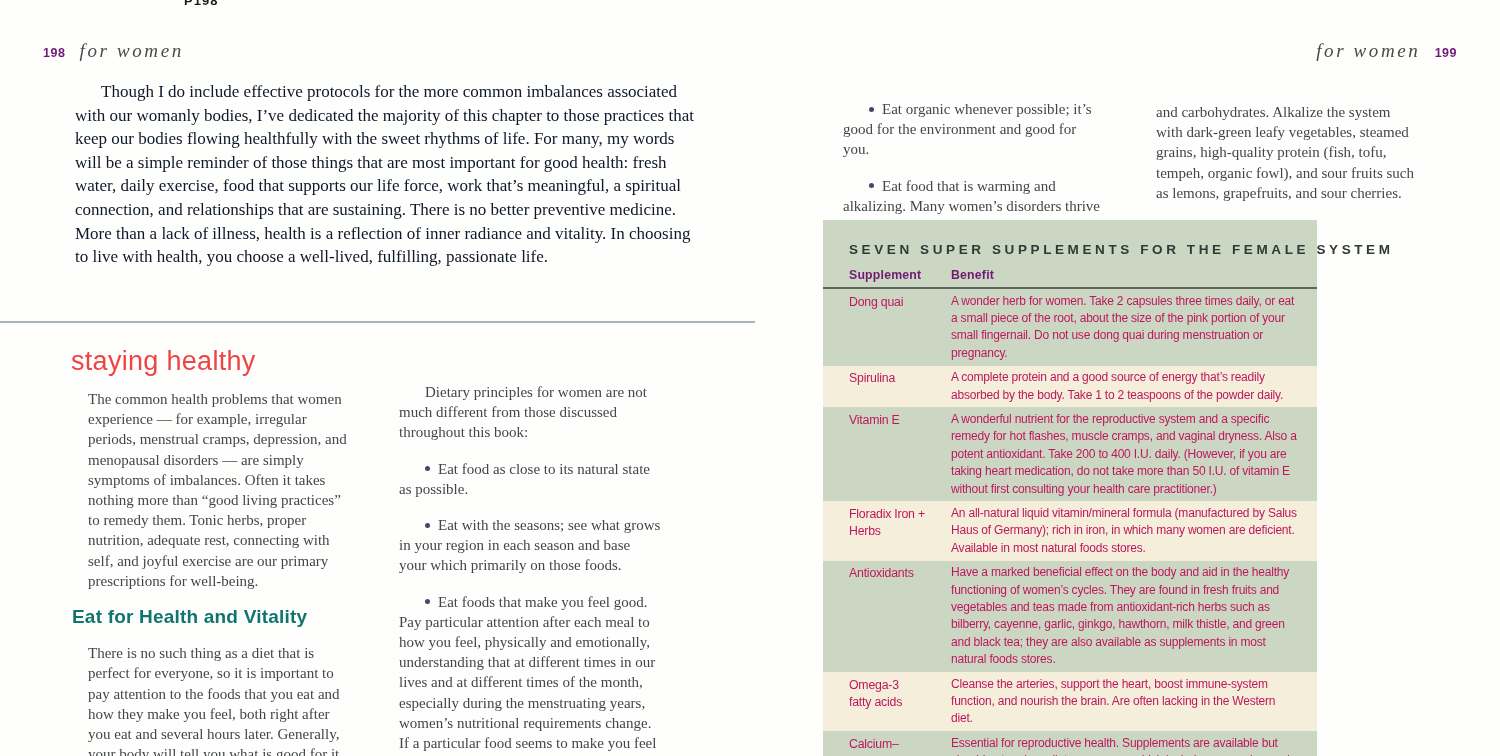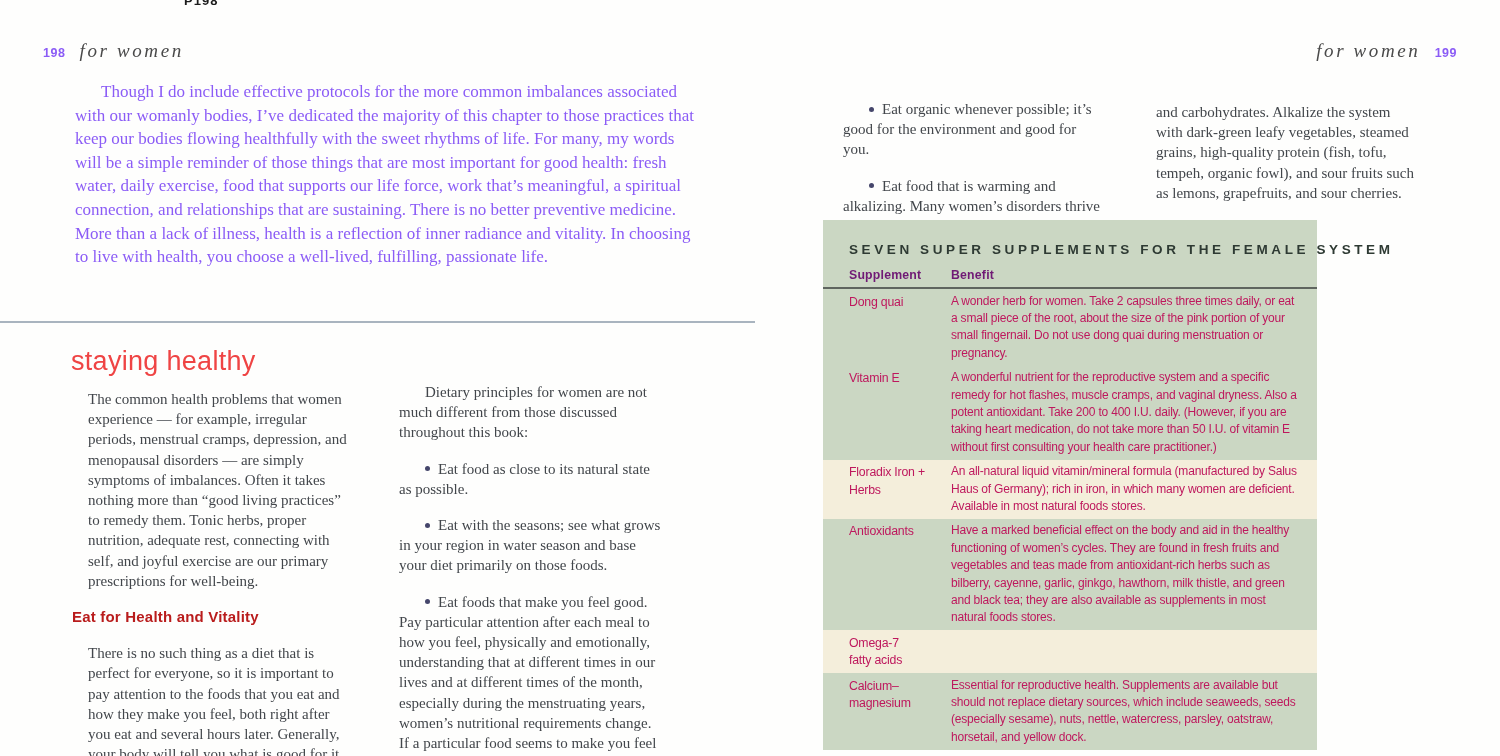--- a/index.html
+++ b/index.html
@@ -15,45 +15,45 @@
   .crop-label{
     position:absolute;left:184px;top:-7px;
     font-family:"Liberation Sans",sans-serif;font-size:13px;font-weight:600;
     letter-spacing:1px;color:#1c1c1c;
   }
 
   
   .running-head{position:absolute;top:40px;font-size:13px;color:#454545;white-space:nowrap;}
   .rh-left{left:43px;}
   .rh-right{right:43px;text-align:right;}
-  .page-num{font-family:"Liberation Sans",sans-serif;font-size:12.5px;font-weight:700;color:#8b5cf6;letter-spacing:0.5px;}
+  .page-num{font-family:"Liberation Sans",sans-serif;font-size:12.5px;font-weight:700;color:#701a75;letter-spacing:0.5px;}
   .rh-italic{font-style:italic;letter-spacing:2.6px;font-size:19px;color:#4a4a4a;}
   .rh-left .rh-italic{margin-left:11px;}
   .rh-right .rh-italic{margin-right:11px;}
 
   
   .intro{
     position:absolute;left:75px;top:80px;width:620px;margin:0;
-    font-size:17px;line-height:23.6px;color:#8b5cf6;text-indent:26px;
+    font-size:17px;line-height:23.6px;color:#0f172a;text-indent:26px;
   }
   .divider{position:absolute;left:0;top:321px;width:755px;height:2px;background:#a9b4bf;}
   .section-heading{
     position:absolute;left:71px;top:346px;margin:0;
     font-family:"Liberation Sans",sans-serif;font-weight:400;
     font-size:27px;color:#ef4444;letter-spacing:0.3px;
   }
   .col{position:absolute;font-size:15px;line-height:20.2px;color:#42464b;}
   .col p{margin:16px;}
   .colL1{left:72px;top:373px;width:293px;}
   .colL2{left:383px;top:366px;width:294px;}
   .colR1{left:827px;top:83px;width:290px;}
   .colR2{left:1140px;top:86px;width:295px;}
   .sub-heading{
-    font-family:"Liberation Sans",sans-serif;font-size:15px;font-weight:700;
-    color:#b91c1c;margin:15px 0 4px 0 !important;letter-spacing:0.2px;
+    font-family:"Liberation Sans",sans-serif;font-size:19px;font-weight:700;
+    color:#0f766e;margin:15px 0 4px 0 !important;letter-spacing:0.2px;
   }
   .indent{text-indent:26px;}
   .bullet{text-indent:26px;}
   .bullet::before{
     content:"";display:inline-block;width:5px;height:5px;border-radius:50%;
     background:#45466b;margin-right:8px;vertical-align:2.5px;
   }
 
   
   .supp-table{
@@ -99,21 +99,21 @@
 
     <div class="col colL1">
       <p>The common health problems that women experience — for example, irregular periods, menstrual cramps, depression, and menopausal disorders — are simply symptoms of imbalances. Often it takes nothing more than “good living practices” to remedy them. Tonic herbs, proper nutrition, adequate rest, connecting with self, and joyful exercise are our primary prescriptions for well-being.</p>
       <p class="sub-heading">Eat for Health and Vitality</p>
       <p>There is no such thing as a diet that is perfect for everyone, so it is important to pay attention to the foods that you eat and how they make you feel, both right after you eat and several hours later. Generally, your body will tell you what is good for it and what isn’t.</p>
     </div>
 
     <div class="col colL2">
       <p class="indent">Dietary principles for women are not much different from those discussed throughout this book:</p>
       <p class="bullet">Eat food as close to its natural state as possible.</p>
-      <p class="bullet">Eat with the seasons; see what grows in your region in water season and base your diet primarily on those foods.</p>
+      <p class="bullet">Eat with the seasons; see what grows in your region in each season and base your which primarily on those foods.</p>
       <p class="bullet">Eat foods that make you feel good. Pay particular attention after each meal to how you feel, physically and emotionally, understanding that at different times in our lives and at different times of the month, especially during the menstruating years, women’s nutritional requirements change. If a particular food seems to make you feel drowsy, congested, irritable, or sluggish, stop eating it!</p>
     </div>
   </div>
 
   <div>
     <div class="running-head rh-right">
       <span class="rh-italic">for women</span>
       <span class="page-num">199</span>
     </div>
 
@@ -130,36 +130,41 @@
       <div class="tbl-title">SEVEN SUPER SUPPLEMENTS FOR THE FEMALE SYSTEM</div>
       <div class="tbl-header">
         <span>Supplement</span>
         <span>Benefit</span>
       </div>
 
       <div class="tbl-row">
         <div class="cell-supp">Dong quai</div>
         <div class="cell-ben">A wonder herb for women. Take 2 capsules three times daily, or eat a small piece of the root, about the size of the pink portion of your small fingernail. Do not use dong quai during menstruation or pregnancy.</div>
       </div>
+      <div class="tbl-row alt">
+        <div class="cell-supp">Spirulina</div>
+        <div class="cell-ben">A complete protein and a good source of energy that’s readily absorbed by the body. Take 1 to 2 teaspoons of the powder daily.</div>
+      </div>
       <div class="tbl-row">
         <div class="cell-supp">Vitamin E</div>
         <div class="cell-ben">A wonderful nutrient for the reproductive system and a specific remedy for hot flashes, muscle cramps, and vaginal dryness. Also a potent antioxidant. Take 200 to 400 I.U. daily. (However, if you are taking heart medication, do not take more than 50 I.U. of vitamin E without first consulting your health care practitioner.)</div>
       </div>
       <div class="tbl-row alt">
         <div class="cell-supp">Floradix Iron +
 Herbs</div>
         <div class="cell-ben">An all-natural liquid vitamin/mineral formula (manufactured by Salus Haus of Germany); rich in iron, in which many women are deficient. Available in most natural foods stores.</div>
       </div>
       <div class="tbl-row">
         <div class="cell-supp">Antioxidants</div>
         <div class="cell-ben">Have a marked beneficial effect on the body and aid in the healthy functioning of women’s cycles. They are found in fresh fruits and vegetables and teas made from antioxidant-rich herbs such as bilberry, cayenne, garlic, ginkgo, hawthorn, milk thistle, and green and black tea; they are also available as supplements in most natural foods stores.</div>
       </div>
       <div class="tbl-row alt">
-        <div class="cell-supp">Omega-7
+        <div class="cell-supp">Omega-3
 fatty acids</div>
+        <div class="cell-ben">Cleanse the arteries, support the heart, boost immune-system function, and nourish the brain. Are often lacking in the Western diet.</div>
       </div>
       <div class="tbl-row">
         <div class="cell-supp">Calcium–
 magnesium</div>
         <div class="cell-ben">Essential for reproductive health. Supplements are available but should not replace dietary sources, which include seaweeds, seeds (especially sesame), nuts, nettle, watercress, parsley, oatstraw, horsetail, and yellow dock.</div>
       </div>
     </div>
   </div>
 
 </div>

